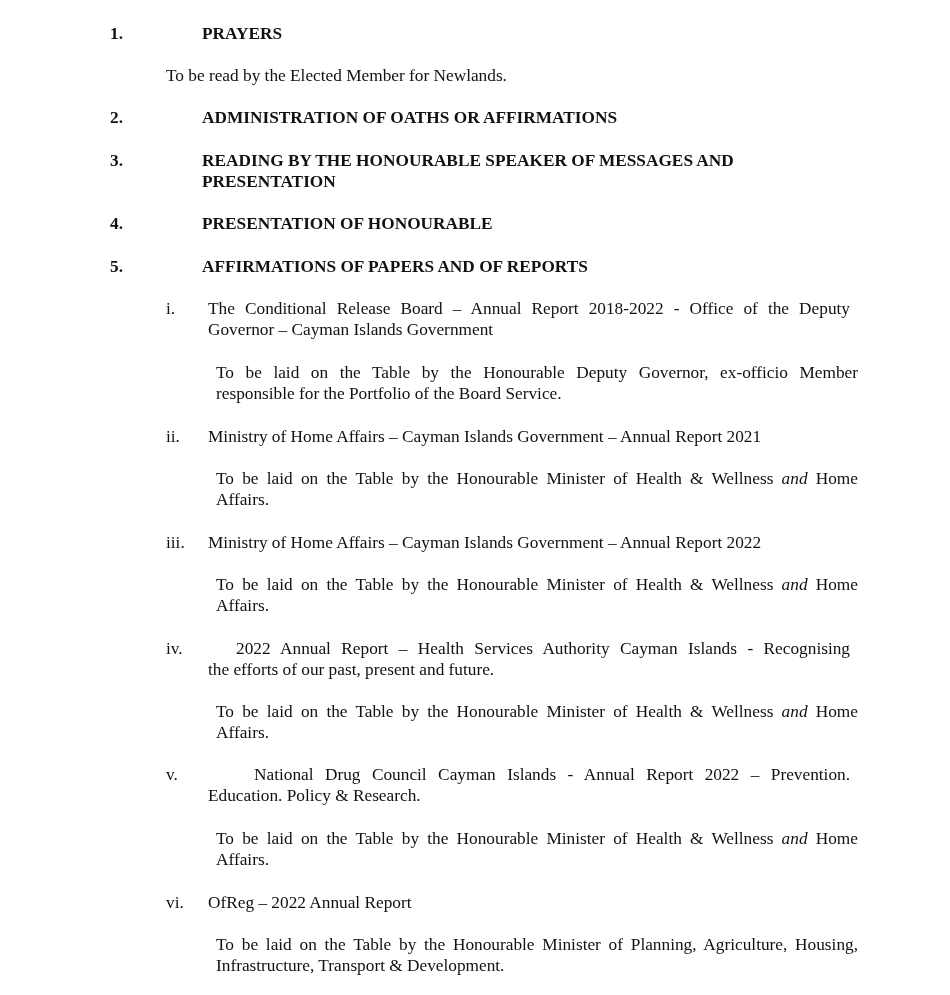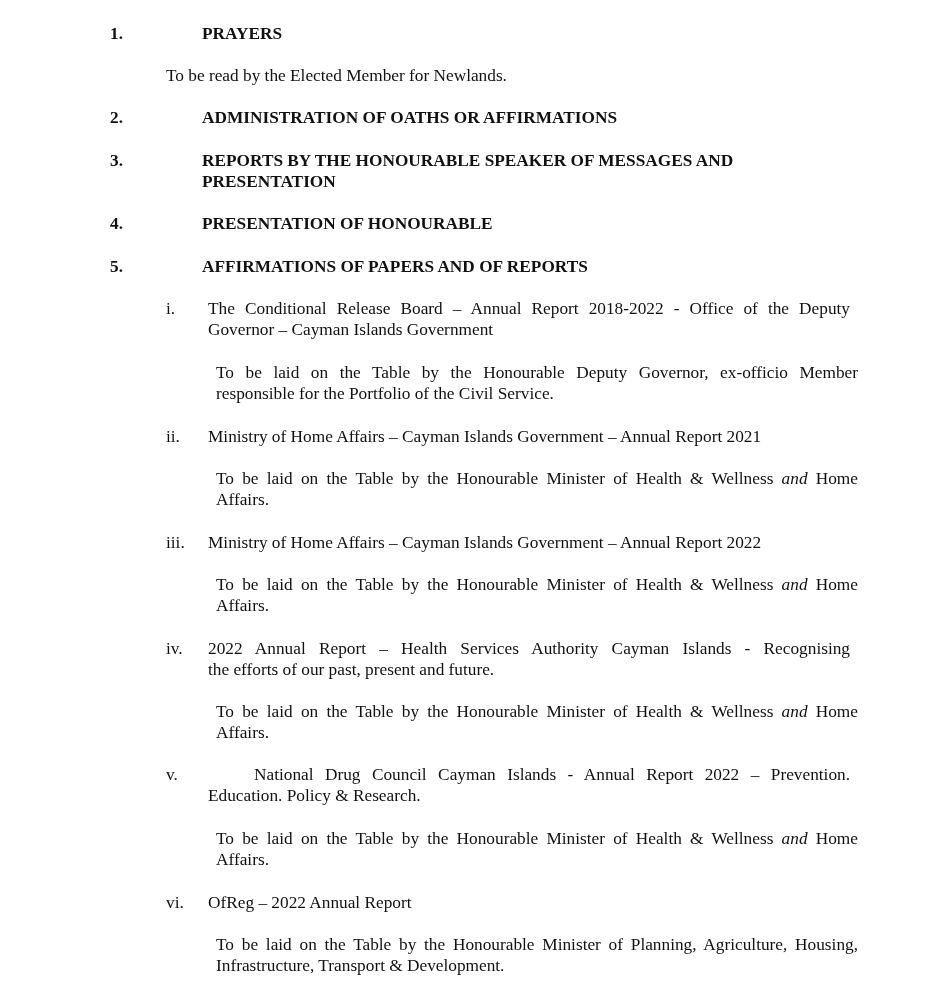--- a/index.html
+++ b/index.html
@@ -24,57 +24,57 @@
 
 <div class="abs num" style="top:23px">1.</div>
 <div class="abs head" style="top:23px">PRAYERS</div>
 <div class="abs para" style="top:65px">To be read by the Elected Member for Newlands.</div>
 
 <div class="abs num" style="top:107px">2.</div>
 <div class="abs head" style="top:107px">ADMINISTRATION OF OATHS OR AFFIRMATIONS</div>
 
 <div class="abs num" style="top:150px">3.</div>
 <div class="abs head" style="top:150px">
-  <div>REPORTS BY THE HONOURABLE SPEAKER OF MESSAGES AND</div>
+  <div>READING BY THE HONOURABLE SPEAKER OF MESSAGES AND</div>
   <div>PRESENTATION</div>
 </div>
 
 <div class="abs num" style="top:213px">4.</div>
 <div class="abs head" style="top:213px">PRESENTATION OF HONOURABLE</div>
 
 <div class="abs num" style="top:256px">5.</div>
 <div class="abs head" style="top:256px">AFFIRMATIONS OF PAPERS AND OF REPORTS</div>
 
 <div class="abs roman" style="top:298px">i.</div>
 <div class="abs subhead" style="top:298px">
   <div class="justify-line" style="text-align:justify;text-align-last:justify;">The Conditional Release Board – Annual Report 2018-2022 - Office of the Deputy</div>
   <div>Governor – Cayman Islands Government</div>
 </div>
 <div class="abs subpara" style="top:362px">
   <div style="text-align:justify;text-align-last:justify;">To be laid on the Table by the Honourable Deputy Governor, ex-officio Member</div>
-  <div>responsible for the Portfolio of the Civil Service.</div>
+  <div>responsible for the Portfolio of the Board Service.</div>
 </div>
 
 <div class="abs roman" style="top:426px">ii.</div>
 <div class="abs subhead" style="top:426px">Ministry of Home Affairs – Cayman Islands Government – Annual Report 2021</div>
 <div class="abs subpara" style="top:468px">
   <div style="text-align:justify;text-align-last:justify;"><span>To be laid on the Table by the Honourable Minister of Health &amp; Wellness </span><i>and</i><span> Home</span></div>
   <div>Affairs.</div>
 </div>
 
 <div class="abs roman" style="top:532px">iii.</div>
 <div class="abs subhead" style="top:532px">Ministry of Home Affairs – Cayman Islands Government – Annual Report 2022</div>
 <div class="abs subpara" style="top:574px">
   <div style="text-align:justify;text-align-last:justify;"><span>To be laid on the Table by the Honourable Minister of Health &amp; Wellness </span><i>and</i><span> Home</span></div>
   <div>Affairs.</div>
 </div>
 
 <div class="abs roman" style="top:638px">iv.</div>
 <div class="abs subhead" style="top:638px">
-  <div style="text-align:justify;text-align-last:justify;">2022 Annual Report – Health Services Authority Cayman Islands - Recognising</div>
+  <div style="text-align:justify;text-align-last:justify;margin-left:28px;">2022 Annual Report – Health Services Authority Cayman Islands - Recognising</div>
   <div>the efforts of our past, present and future.</div>
 </div>
 <div class="abs subpara" style="top:701px">
   <div style="text-align:justify;text-align-last:justify;"><span>To be laid on the Table by the Honourable Minister of Health &amp; Wellness </span><i>and</i><span> Home</span></div>
   <div>Affairs.</div>
 </div>
 
 <div class="abs roman" style="top:764px">v.</div>
 <div class="abs subhead" style="top:764px">
   <div style="text-align:justify;text-align-last:justify;margin-left:46px;">National Drug Council Cayman Islands - Annual Report 2022 – Prevention.</div>

